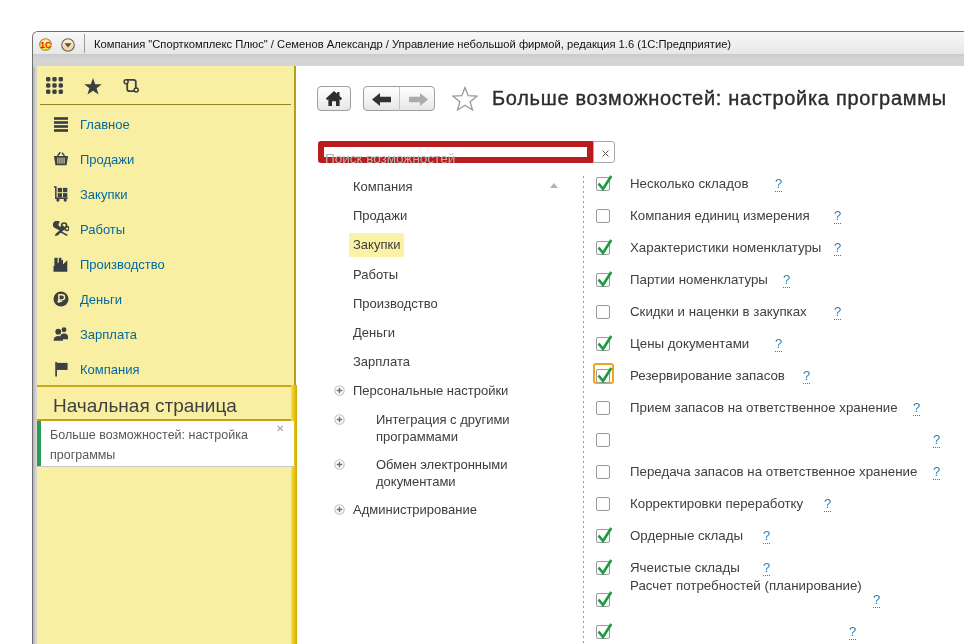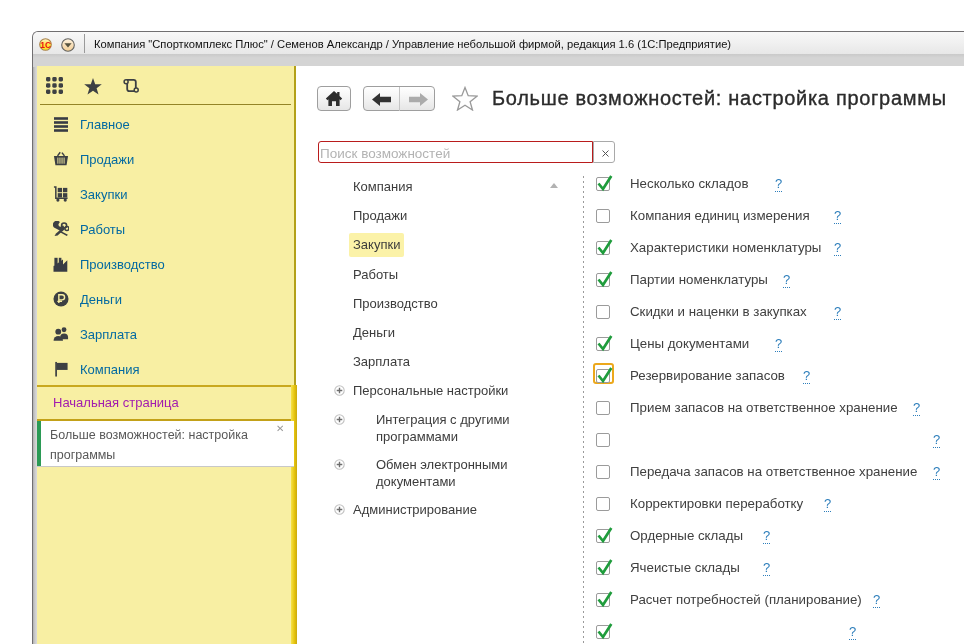--- a/index.html
+++ b/index.html
@@ -30,39 +30,39 @@
 
 .sbicon { position:absolute; }
 #sbsep { position:absolute; left:3px; top:38px; width:251px; height:1.2px; background:#948427; }
 
 .menu-item { position:absolute; left:16px; height:20px; display:flex; align-items:center; }
 .menu-item svg { width:16px; height:16px; }
 .menu-item .mi-label { margin-left:11px; font-size:13px; color:#0369a1; }
 
 #np-band { position:absolute; left:0px; top:319px; width:257px; height:35.5px;
   background:#f8efa3; border-top:2px solid #c9a81e; border-bottom:2px solid #c3a118; }
-#np-band span { position:absolute; left:16px; top:8px; font-size:13px; color:#a21caf; }
+#np-band span { position:absolute; left:16px; top:8px; font-size:19px; color:#404040; }
 #tab { position:absolute; left:0px; top:354.5px; width:256.5px; height:46px; background:#fff; z-index:2;
   border-bottom:1px solid #c8c8c8; }
 #tab .stripe { position:absolute; left:0; top:0; width:3.5px; height:100%; background:#2b9a55; }
 #tab .tab-text { position:absolute; left:13px; top:4.5px; width:215px; font-size:12.5px;
   line-height:20px; color:#585858; }
 #tab .closex { position:absolute; right:9px; top:2px; font-size:10px; color:#999; }
 
 
 .btn { position:absolute; border:1px solid #9e9e9e; border-radius:4px;
   background:linear-gradient(#ffffff,#f2f2f2 55%,#e6e6e6); }
 #btn-home { left:21px; top:20px; width:34px; height:25px; }
 #btn-nav { left:67px; top:20px; width:72px; height:25px; }
 #btn-nav .div { position:absolute; left:35px; top:0px; width:1px; height:24px; background:#c4c4c4; }
 #star-fav { position:absolute; left:156px; top:20px; }
 #page-title { position:absolute; left:196px; top:21px; font-size:20px; letter-spacing:0.7px; color:#2b2b2b; white-space:nowrap; -webkit-text-stroke:0.35px #2b2b2b; }
 
 #search { position:absolute; left:22px; top:75px; width:275px; height:22px;
-  border:1px solid #b91c1c; border-radius:3px 0 0 3px; background:#fff; }
+  border:6px solid #b91c1c; border-radius:3px 0 0 3px; background:#fff; }
 #search span { position:absolute; left:1px; top:3.5px; font-size:13.5px; color:#b3b3b3; }
 #search-x { position:absolute; left:297px; top:75px; width:22px; height:22px;
   border:1px solid #a9a9a9; border-radius:0 3px 3px 0; background:#fff; }
 
 
 .tree-item { position:absolute; left:57px; font-size:13px; color:#3c3c3c; white-space:nowrap; }
 .tree-two { line-height:17px;margin-left:23px; }
 #zak-hl { position:absolute; left:53px; top:167px; width:55px; height:24px; background:#fbf2a8; border-radius:2px; }
 .expander { position:absolute; left:38px; width:11px; height:11px; }
 #sort-tri { position:absolute; left:254px; top:117px; width:0; height:0;
@@ -349,21 +349,21 @@
     <svg class="tick" style="top:456px" viewBox="0 0 20 22">
         <path d="M4.5 13.5 L9 19 L17.3 6" fill="none" stroke="#1f9c3c" stroke-width="2.7"></path>
       </svg>
     <div class="chk-box" style="top:495px"></div>
     <div class="chk-lbl" style="top:494px">Ячеистые склады</div>
     <div class="chk-q" style="top:494px;left:467px">?</div>
     <svg class="tick" style="top:488px" viewBox="0 0 20 22">
         <path d="M4.5 13.5 L9 19 L17.3 6" fill="none" stroke="#1f9c3c" stroke-width="2.7"></path>
       </svg>
     <div class="chk-box" style="top:527px"></div>
-    <div class="chk-lbl" style="top:526px">Расчет потребностей (планирование)</div>
+    <div class="chk-lbl" style="top:512px">Расчет потребностей (планирование)</div>
     <div class="chk-q" style="top:526px;left:577px">?</div>
     <svg class="tick" style="top:520px" viewBox="0 0 20 22">
         <path d="M4.5 13.5 L9 19 L17.3 6" fill="none" stroke="#1f9c3c" stroke-width="2.7"></path>
       </svg>
     <div class="chk-box" style="top:559px"></div>
     <div class="chk-q" style="top:558px;left:553px">?</div>
     <svg class="tick" style="top:552px" viewBox="0 0 20 22">
         <path d="M4.5 13.5 L9 19 L17.3 6" fill="none" stroke="#1f9c3c" stroke-width="2.7"></path>
       </svg>
   </div>

